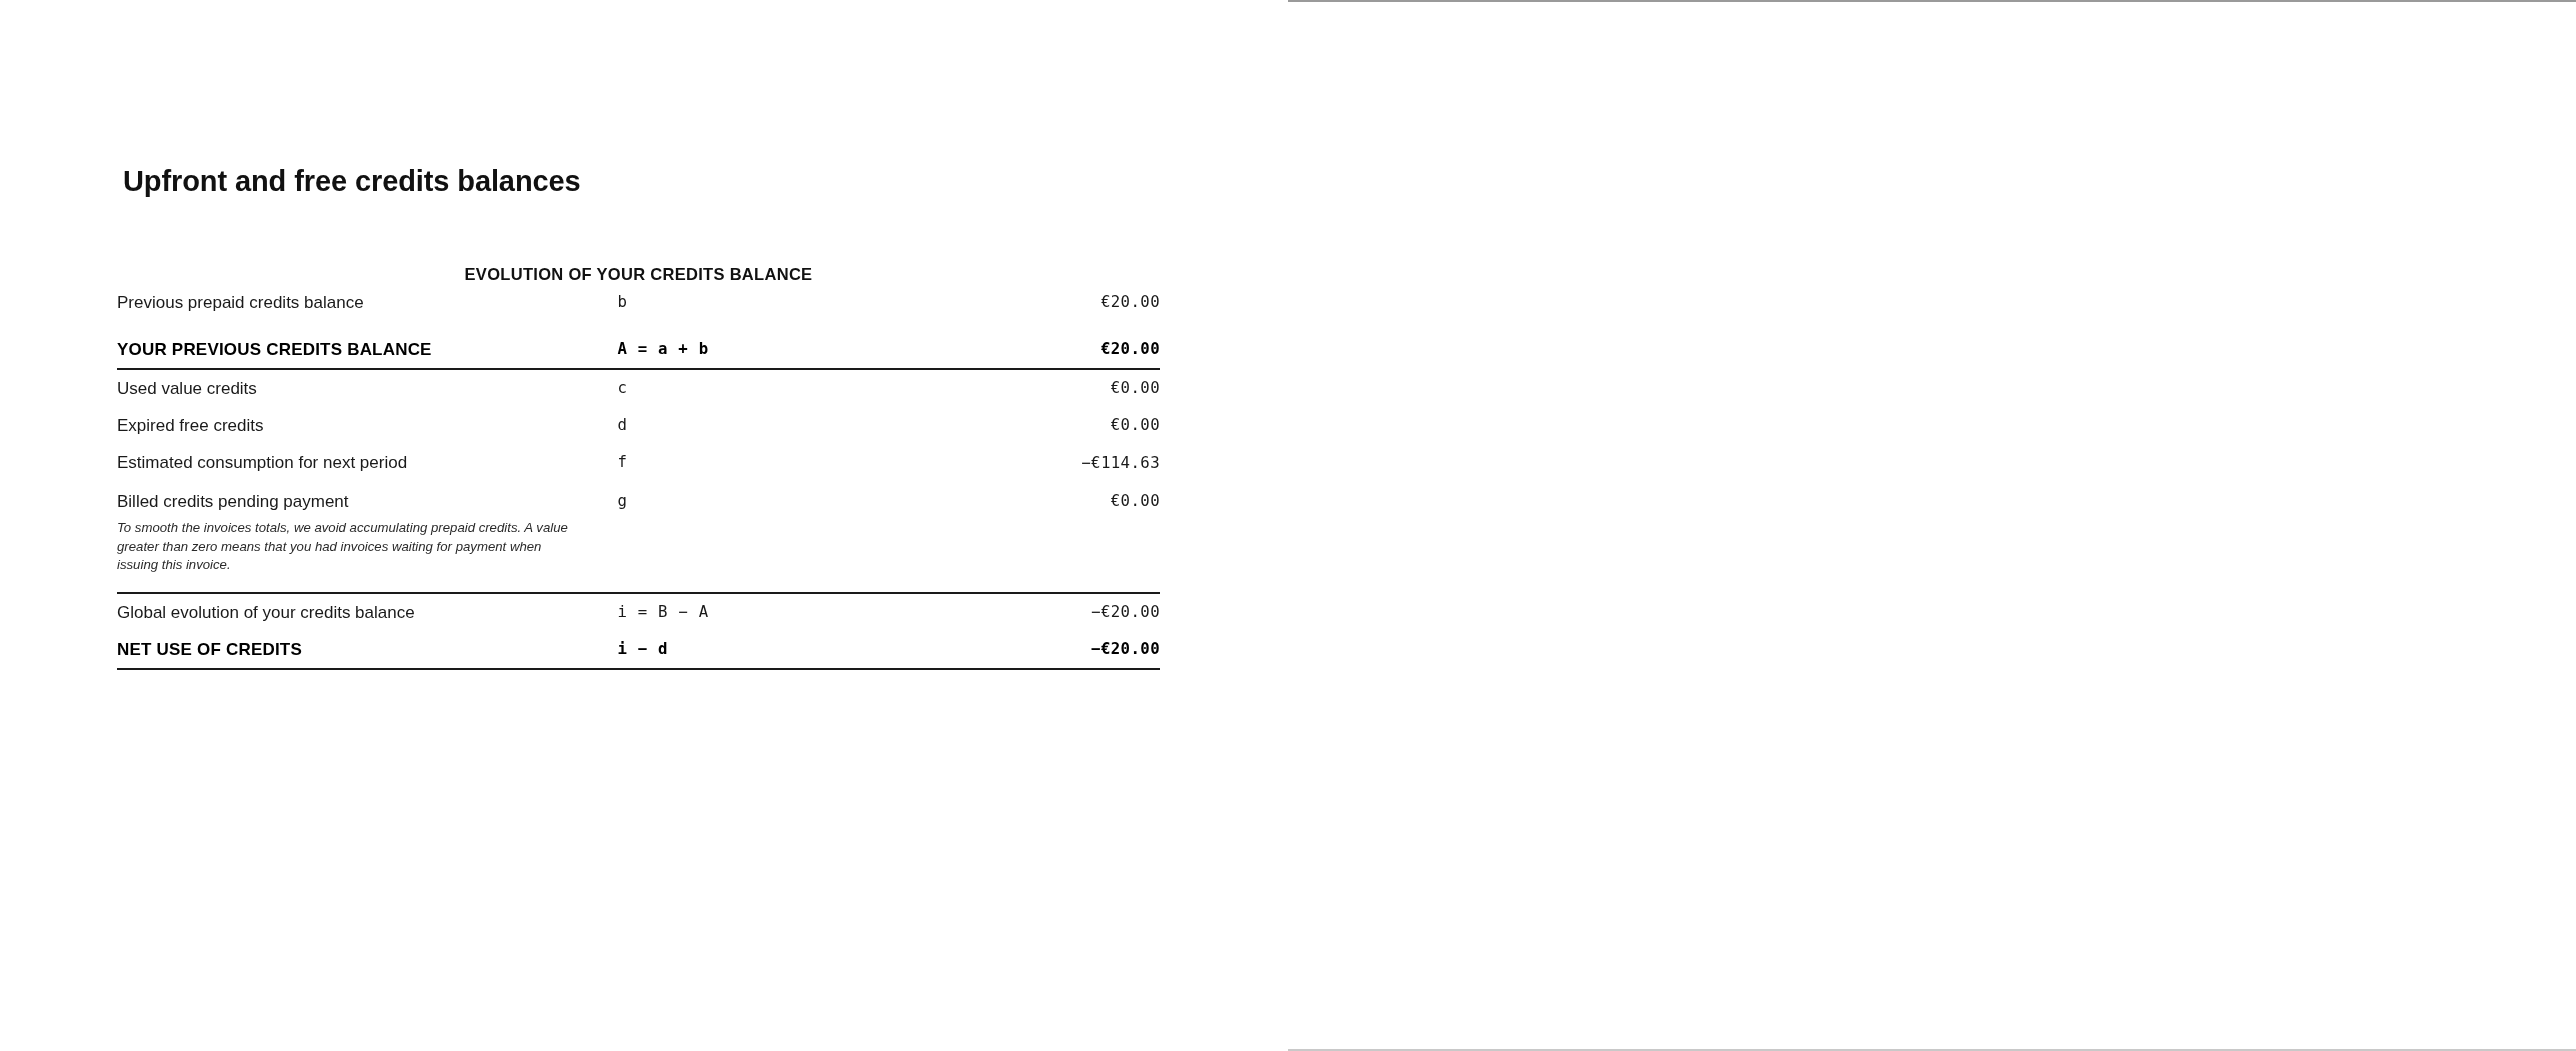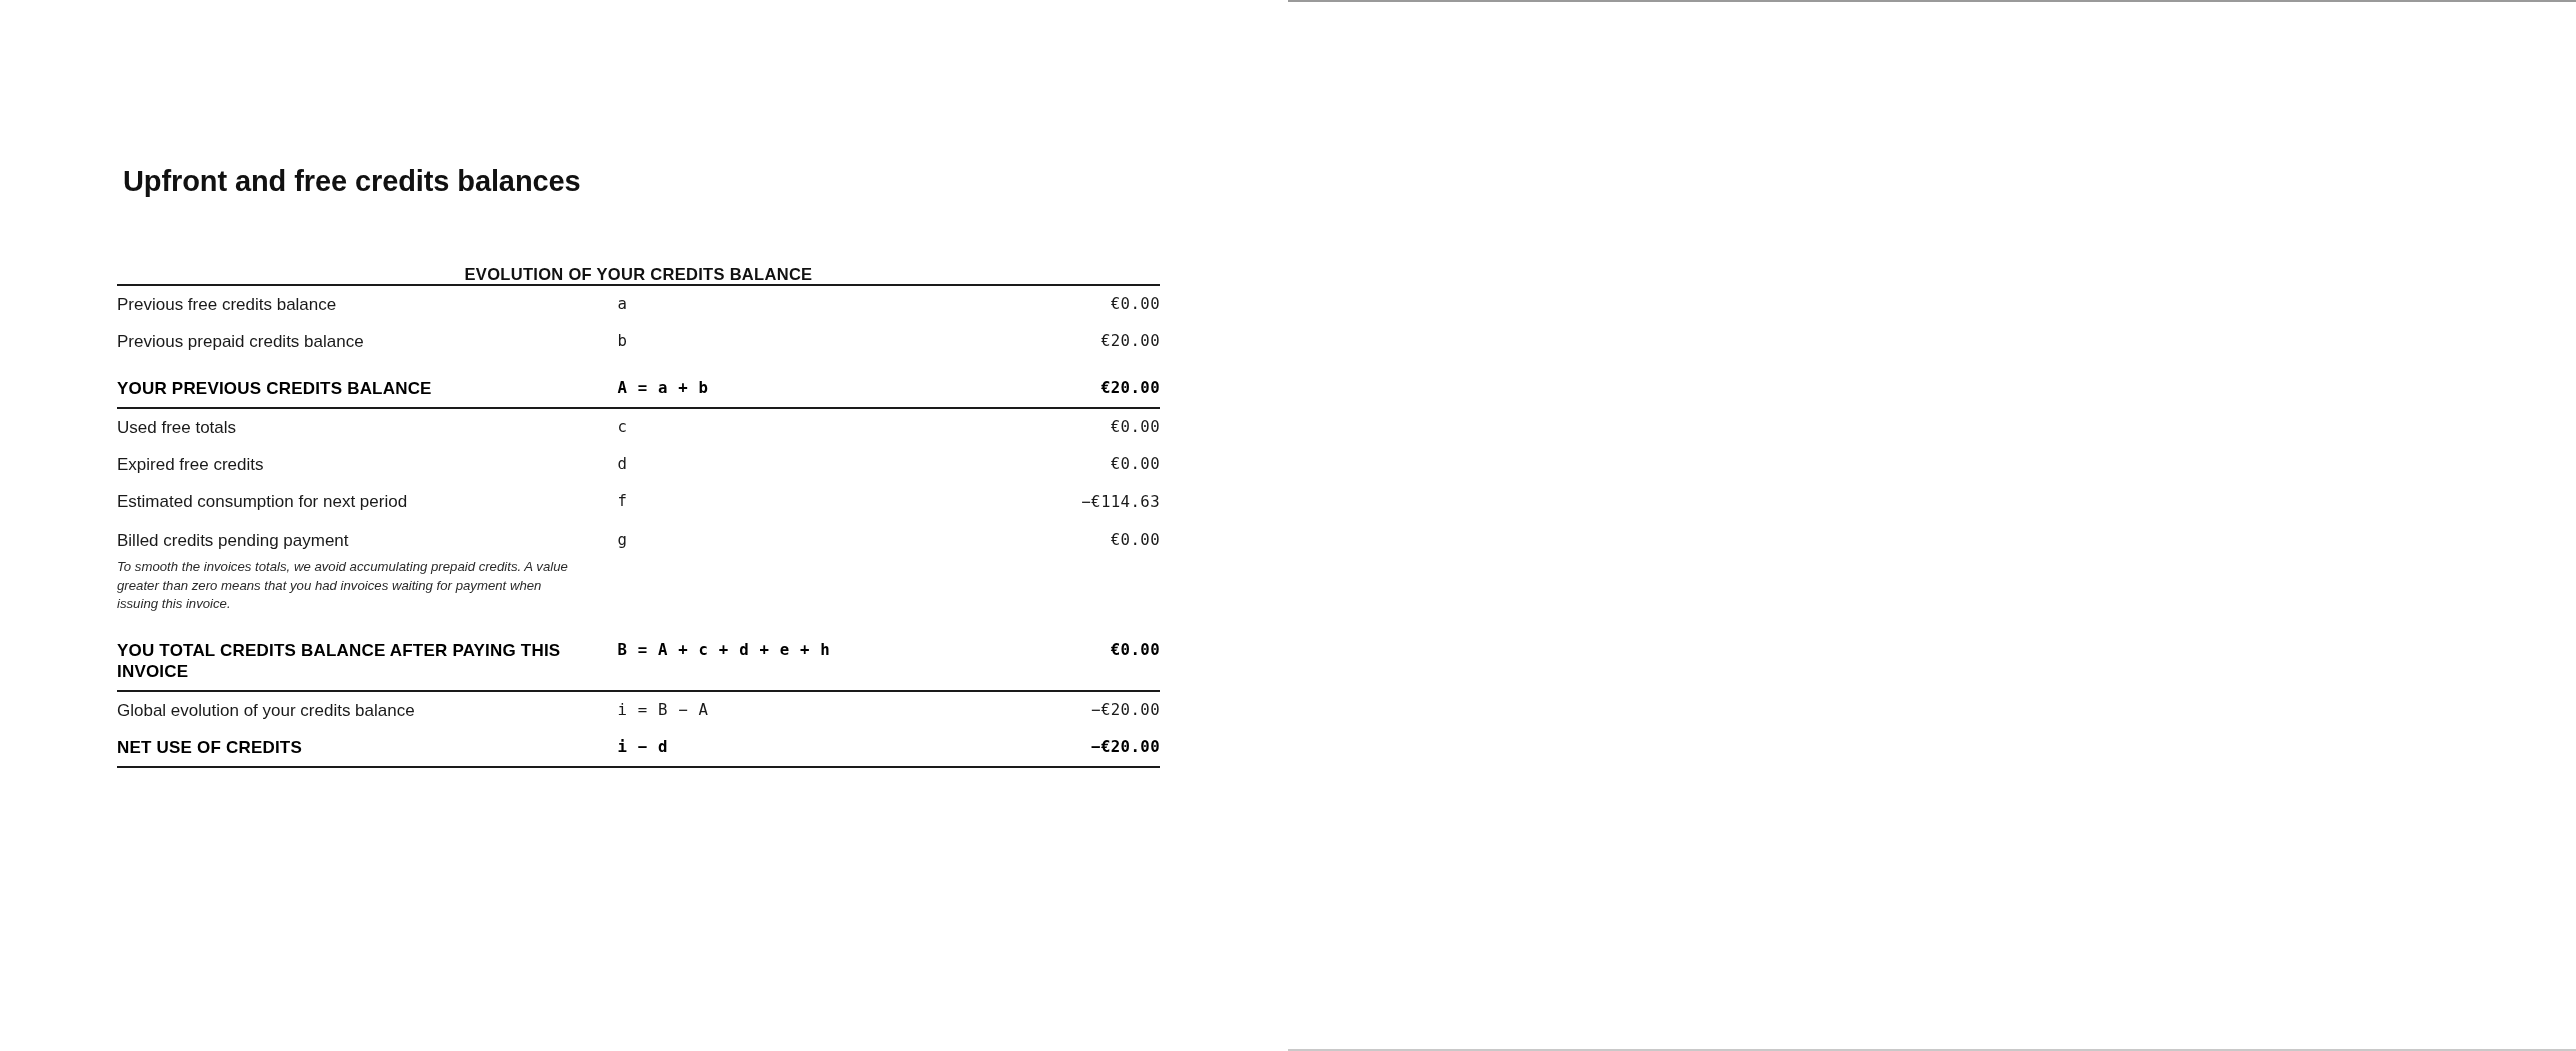--- a/index.html
+++ b/index.html
@@ -139,40 +139,35 @@
     <table class="credits-table">
       <colgroup>
         <col class="col-label">
           <col class="col-code">
           <col class="col-amount">
       </colgroup>
       <tbody id="credits-body">
           <tr>
             <td class="caption-cell" colspan="3">EVOLUTION OF YOUR CREDITS BALANCE</td>
           </tr>
-          <tr class="row rule-top">
-            <td class="cell-label">Previous free credits balance</td>
-            <td class="cell-code">a</td>
-            <td class="cell-amount">€0.00</td>
-          </tr>
           <tr class="row">
             <td class="cell-label">Previous prepaid credits balance</td>
             <td class="cell-code">b</td>
             <td class="cell-amount">€20.00</td>
           </tr>
           <tr class="spacer-row">
             <td colspan="3"></td>
           </tr>
           <tr class="row row-strong rule-thin">
             <td class="cell-label">YOUR PREVIOUS CREDITS BALANCE</td>
             <td class="cell-code">A = a + b</td>
             <td class="cell-amount">€20.00</td>
           </tr>
           <tr class="row rule-top">
-            <td class="cell-label">Used free totals</td>
+            <td class="cell-label">Used value credits</td>
             <td class="cell-code">c</td>
             <td class="cell-amount">€0.00</td>
           </tr>
           <tr class="row">
             <td class="cell-label">Expired free credits</td>
             <td class="cell-code">d</td>
             <td class="cell-amount">€0.00</td>
           </tr>
           <tr class="row">
             <td class="cell-label">Estimated consumption for next period</td>
@@ -182,25 +177,20 @@
             </td>
           </tr>
           <tr class="row">
             <td class="cell-label">Billed credits pending payment<span class="note">To smooth the invoices totals, we avoid accumulating prepaid credits. A value greater than zero means that you had invoices waiting for payment when issuing this invoice.</span></td>
             <td class="cell-code">g</td>
             <td class="cell-amount">€0.00</td>
           </tr>
           <tr class="spacer-row">
             <td colspan="3"></td>
           </tr>
-          <tr class="row row-strong rule-thin">
-            <td class="cell-label">YOU TOTAL CREDITS BALANCE AFTER PAYING THIS INVOICE</td>
-            <td class="cell-code">B = A + c + d + e + h</td>
-            <td class="cell-amount">€0.00</td>
-          </tr>
           <tr class="row rule-top">
             <td class="cell-label">Global evolution of your credits balance</td>
             <td class="cell-code">i = B − A</td>
             <td class="cell-amount">−€20.00</td>
           </tr>
           <tr class="row row-strong rule-bottom">
             <td class="cell-label">NET USE OF CREDITS</td>
             <td class="cell-code">i − d</td>
             <td class="cell-amount">−€20.00</td>
           </tr>

